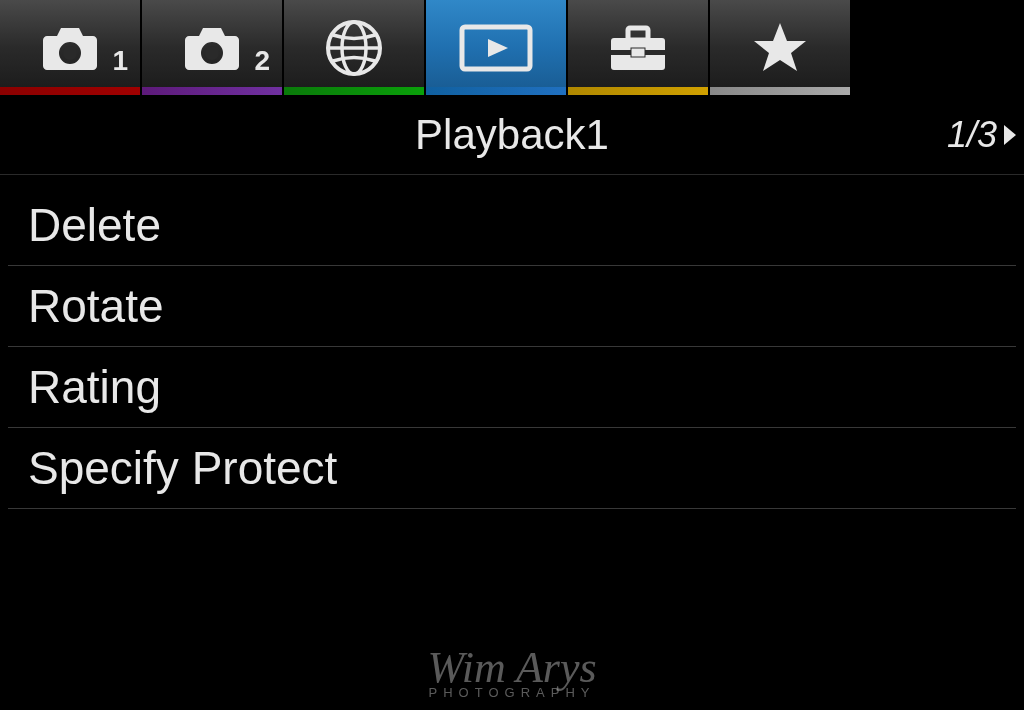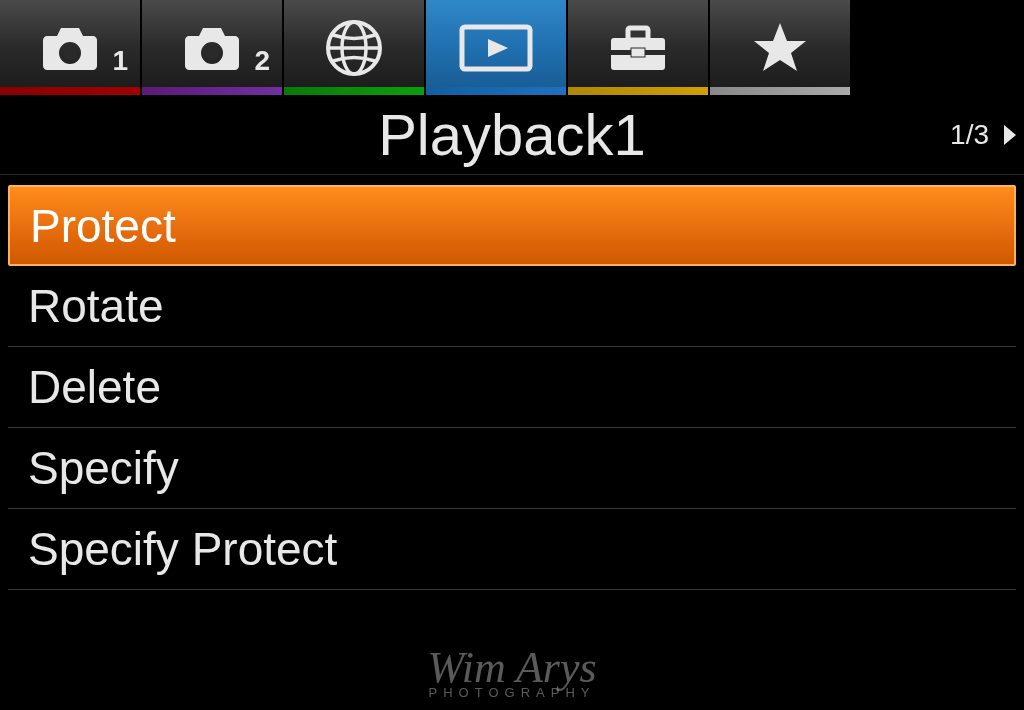--- a/index.html
+++ b/index.html
@@ -75,28 +75,29 @@
       display: flex;
       align-items: center;
       justify-content: center;
       height: 80px;
       position: relative;
       background: #000;
       border-bottom: 1px solid #2a2a2a;
     }
     .page-title {
       color: #e8e8e8;
-      font-size: 58px;
+      font-size: 42px;
       font-weight: normal;
     }
     .page-counter {
       position: absolute;
-      right: 35px;
-      color: #e8e8e8;
-      font-size: 28px;
+      right: 27px;
+      color: #e8e8e8;
+      font-size: 36px;
+      font-style: italic;
     }
     .page-arrow {
       position: absolute;
       right: 8px;
       top: 50%;
       transform: translateY(-50%);
       width: 0;
       height: 0;
       border-top: 10px solid transparent;
       border-bottom: 10px solid transparent;
@@ -189,31 +190,28 @@
   </div>
 </div>
 
 <div class="header">
   <div class="page-title">Playback1</div>
   <div class="page-counter">1/3</div>
   <div class="page-arrow"></div>
 </div>
 
 <div class="menu-list">
-  <div class="menu-item selected">
-    <span>Protect</span>
+  <div class="menu-item">
+    <span>Delete</span>
   </div>
   <div class="menu-item">
     <span>Rotate</span>
   </div>
   <div class="menu-item">
-    <span>Delete</span>
-  </div>
-  <div class="menu-item">
-    <span>Specify</span>
+    <span>Rating</span>
   </div>
   <div class="menu-item">
     <span>Specify Protect</span>
   </div>
 </div>
 
 <div class="watermark">
   <div class="watermark-name">Wim Arys</div>
   <div class="watermark-sub">PHOTOGRAPHY</div>
 </div>

